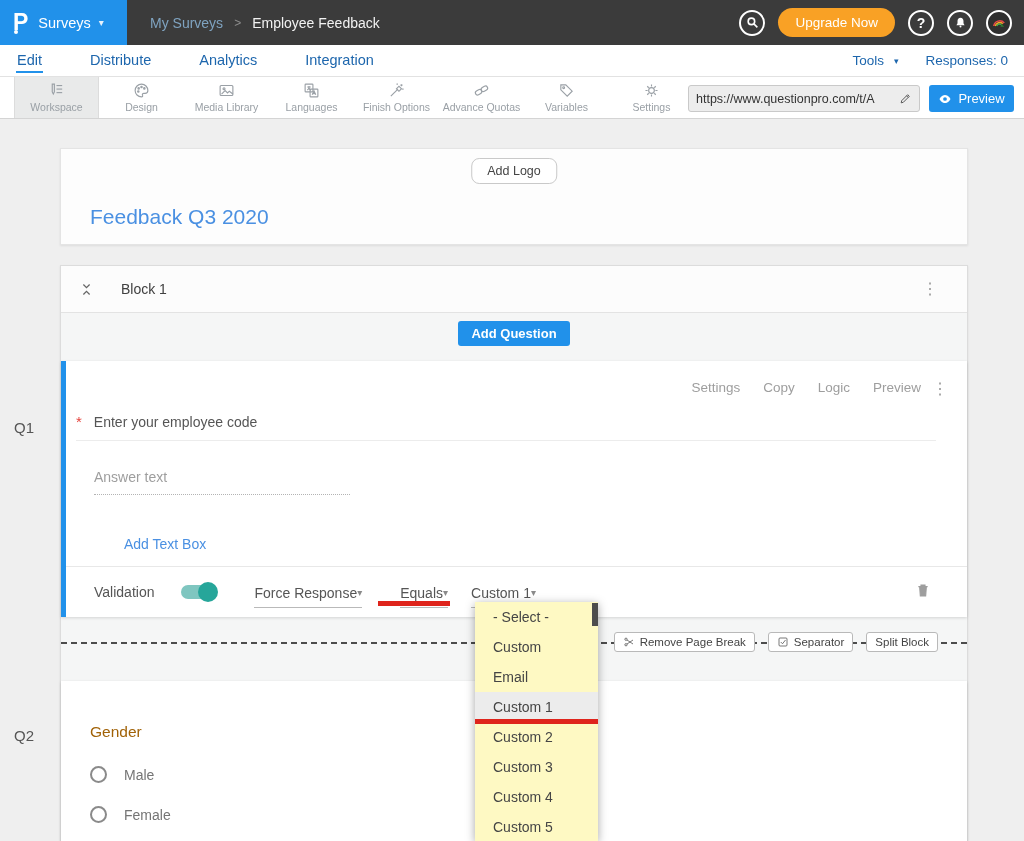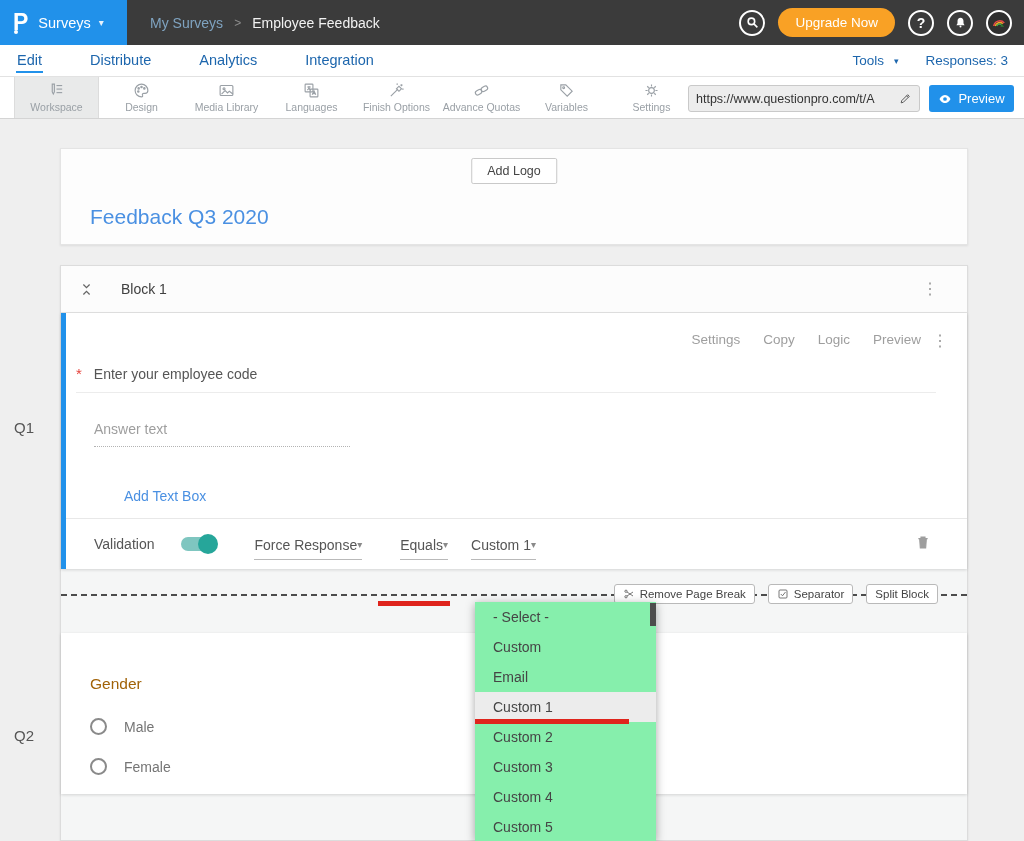--- a/index.html
+++ b/index.html
@@ -40,21 +40,21 @@
   .url-text { flex:1; font-size:12.5px; color:#333; white-space:nowrap; overflow:hidden; }
   .url-box svg { width:13px; height:13px; stroke:#555; fill:none; stroke-width:1.8; flex:none; cursor:pointer; }
   .preview-btn { position:absolute; left:929px; top:8px; width:85px; height:27px; background:#2191ea; border:none; border-radius:3px; color:#fff; font-size:13px; display:flex; align-items:center; justify-content:center; gap:6px; cursor:pointer; }
   .preview-btn svg { width:14px; height:14px; fill:#fff; }
 
   
   .qlabel { position:absolute; left:14px; color:#555; font-size:15px; z-index:2; }
   #q1-label { top:419px; } #q2-label { top:727px; }
 
   .header-card { position:absolute; left:60px; top:148px; width:908px; height:97px; background:#fdfdfd; border:1px solid #e4e4e4; box-shadow:0 1px 2px rgba(0,0,0,.08); }
-  .add-logo-btn { position:absolute; left:50%; transform:translateX(-50%); top:9px; background:#fff; border:1px solid #c9c9c9; border-radius:2px; padding:5px 15px; font-size:12.5px; color:#444; cursor:pointer; }
+  .add-logo-btn { position:absolute; left:50%; transform:translateX(-50%); top:9px; background:#fff; border:1px solid #c9c9c9; border-radius:8px; padding:5px 15px; font-size:12.5px; color:#444; cursor:pointer; }
   .survey-title { position:absolute; left:29px; top:56px; font-size:21px; color:#4a90e2; cursor:text; }
 
   .block { position:absolute; left:60px; top:265px; width:908px; height:576px; background:#f5f6f6; border:1px solid #dcdcdc; box-shadow:0 1px 2px rgba(0,0,0,.08); }
   .block-header { height:47px; background:#fcfcfc; border-bottom:1px solid #e3e3e3; display:flex; align-items:center; padding:0 18px; }
   .block-header svg.collapse { width:15px; height:15px; stroke:#666; fill:none; stroke-width:2; cursor:pointer; }
   .block-title { margin-left:27px; font-size:14px; color:#404040; }
   .dots { margin-left:auto; color:#9b9b9b; font-size:16px; letter-spacing:0; cursor:pointer; line-height:1; padding-right:11px; }
   .addq-row { height:48px; display:flex; justify-content:center; align-items:flex-start; padding-top:8px; }
   .addq-btn { background:#2191ea; color:#fff; border:none; border-radius:3px; font-size:13px; font-weight:bold; padding:5px 13px; cursor:pointer; }
 
@@ -87,21 +87,21 @@
 
   
   .q2-card { position:relative; height:161px; background:#fff; box-shadow:0 1px 3px rgba(0,0,0,.14); }
   .q2-title { position:absolute; left:29px; top:42px; font-size:15.5px; color:#a16207; cursor:text; }
   .radio-row { position:absolute; left:29px; display:flex; align-items:center; gap:17px; cursor:pointer; }
   #radio-male { top:85px; } #radio-female { top:125px; }
   .radio-circle { width:17px; height:17px; border:2px solid #8a8a8a; border-radius:50%; background:#fff; }
   .radio-label { color:#757575; font-size:14px; }
 
   
-  .menu { position:absolute; left:475px; top:602px; width:181px; height:239px; background:#86efac; box-shadow:0 2px 9px rgba(0,0,0,.35); z-index:30; overflow:hidden; }
+  .menu { position:absolute; left:475px; top:602px; width:123px; height:239px; background:#fef9c3; box-shadow:0 2px 9px rgba(0,0,0,.35); z-index:30; overflow:hidden; }
   .menu-item { height:30px; line-height:30px; padding-left:18px; font-size:14px; color:#454545; cursor:pointer; }
   .menu-item.selected { background:#ececec; }
   .menu-scroll { position:absolute; right:0; top:1px; width:6px; height:23px; background:#4d4d4d; cursor:grab; }
   .menu-redbar { position:absolute; left:-4px; width:158px; top:117px; height:5px; background:#df241c; }
   .annot-equals { position:absolute; left:378px; top:601px; width:72px; height:5px; background:#df241c; z-index:6; }
 </style>
 </head>
 <body>
 
 <div id="screen">
@@ -148,21 +148,21 @@
   <div class="tabbar">
     <span class="tab active">Edit</span>
     <span class="tab">Distribute</span>
     <span class="tab">Analytics</span>
     <span class="tab">Integration</span>
     <div class="tab-right">
       <span class="tools-dd">
         <span>Tools</span>
         <span class="caret">▾</span>
       </span>
-      <span>Responses: 3</span>
+      <span>Responses: 0</span>
     </div>
   </div>
 
   <div class="icontoolbar">
     <div class="tool-item active">
       <svg viewBox="0 0 24 24">
           <path d="M6 3h3v11l-1.5 3L6 14z"></path>
           <line x1="12" y1="5" x2="20" y2="5"></line>
           <line x1="12" y1="10" x2="20" y2="10"></line>
           <line x1="12" y1="15" x2="20" y2="15"></line>
@@ -254,20 +254,23 @@
   <div class="block">
     <div class="block-header">
       <svg class="collapse" viewBox="0 0 24 24">
           <polyline points="7,4 12,9 17,4"></polyline>
           <polyline points="7,20 12,15 17,20"></polyline>
         </svg>
       <span class="block-title">Block 1</span>
       <span class="dots">⋮</span>
     </div>
 
+    <div class="addq-row">
+      <button class="addq-btn">Add Question</button>
+    </div>
 
     <div class="q1-card">
       <div class="q-actions">
         <span>Settings</span>
         <span>Copy</span>
         <span>Logic</span>
         <span>Preview</span>
         <span class="dots">⋮</span>
       </div>
       <div class="q-title-row">

